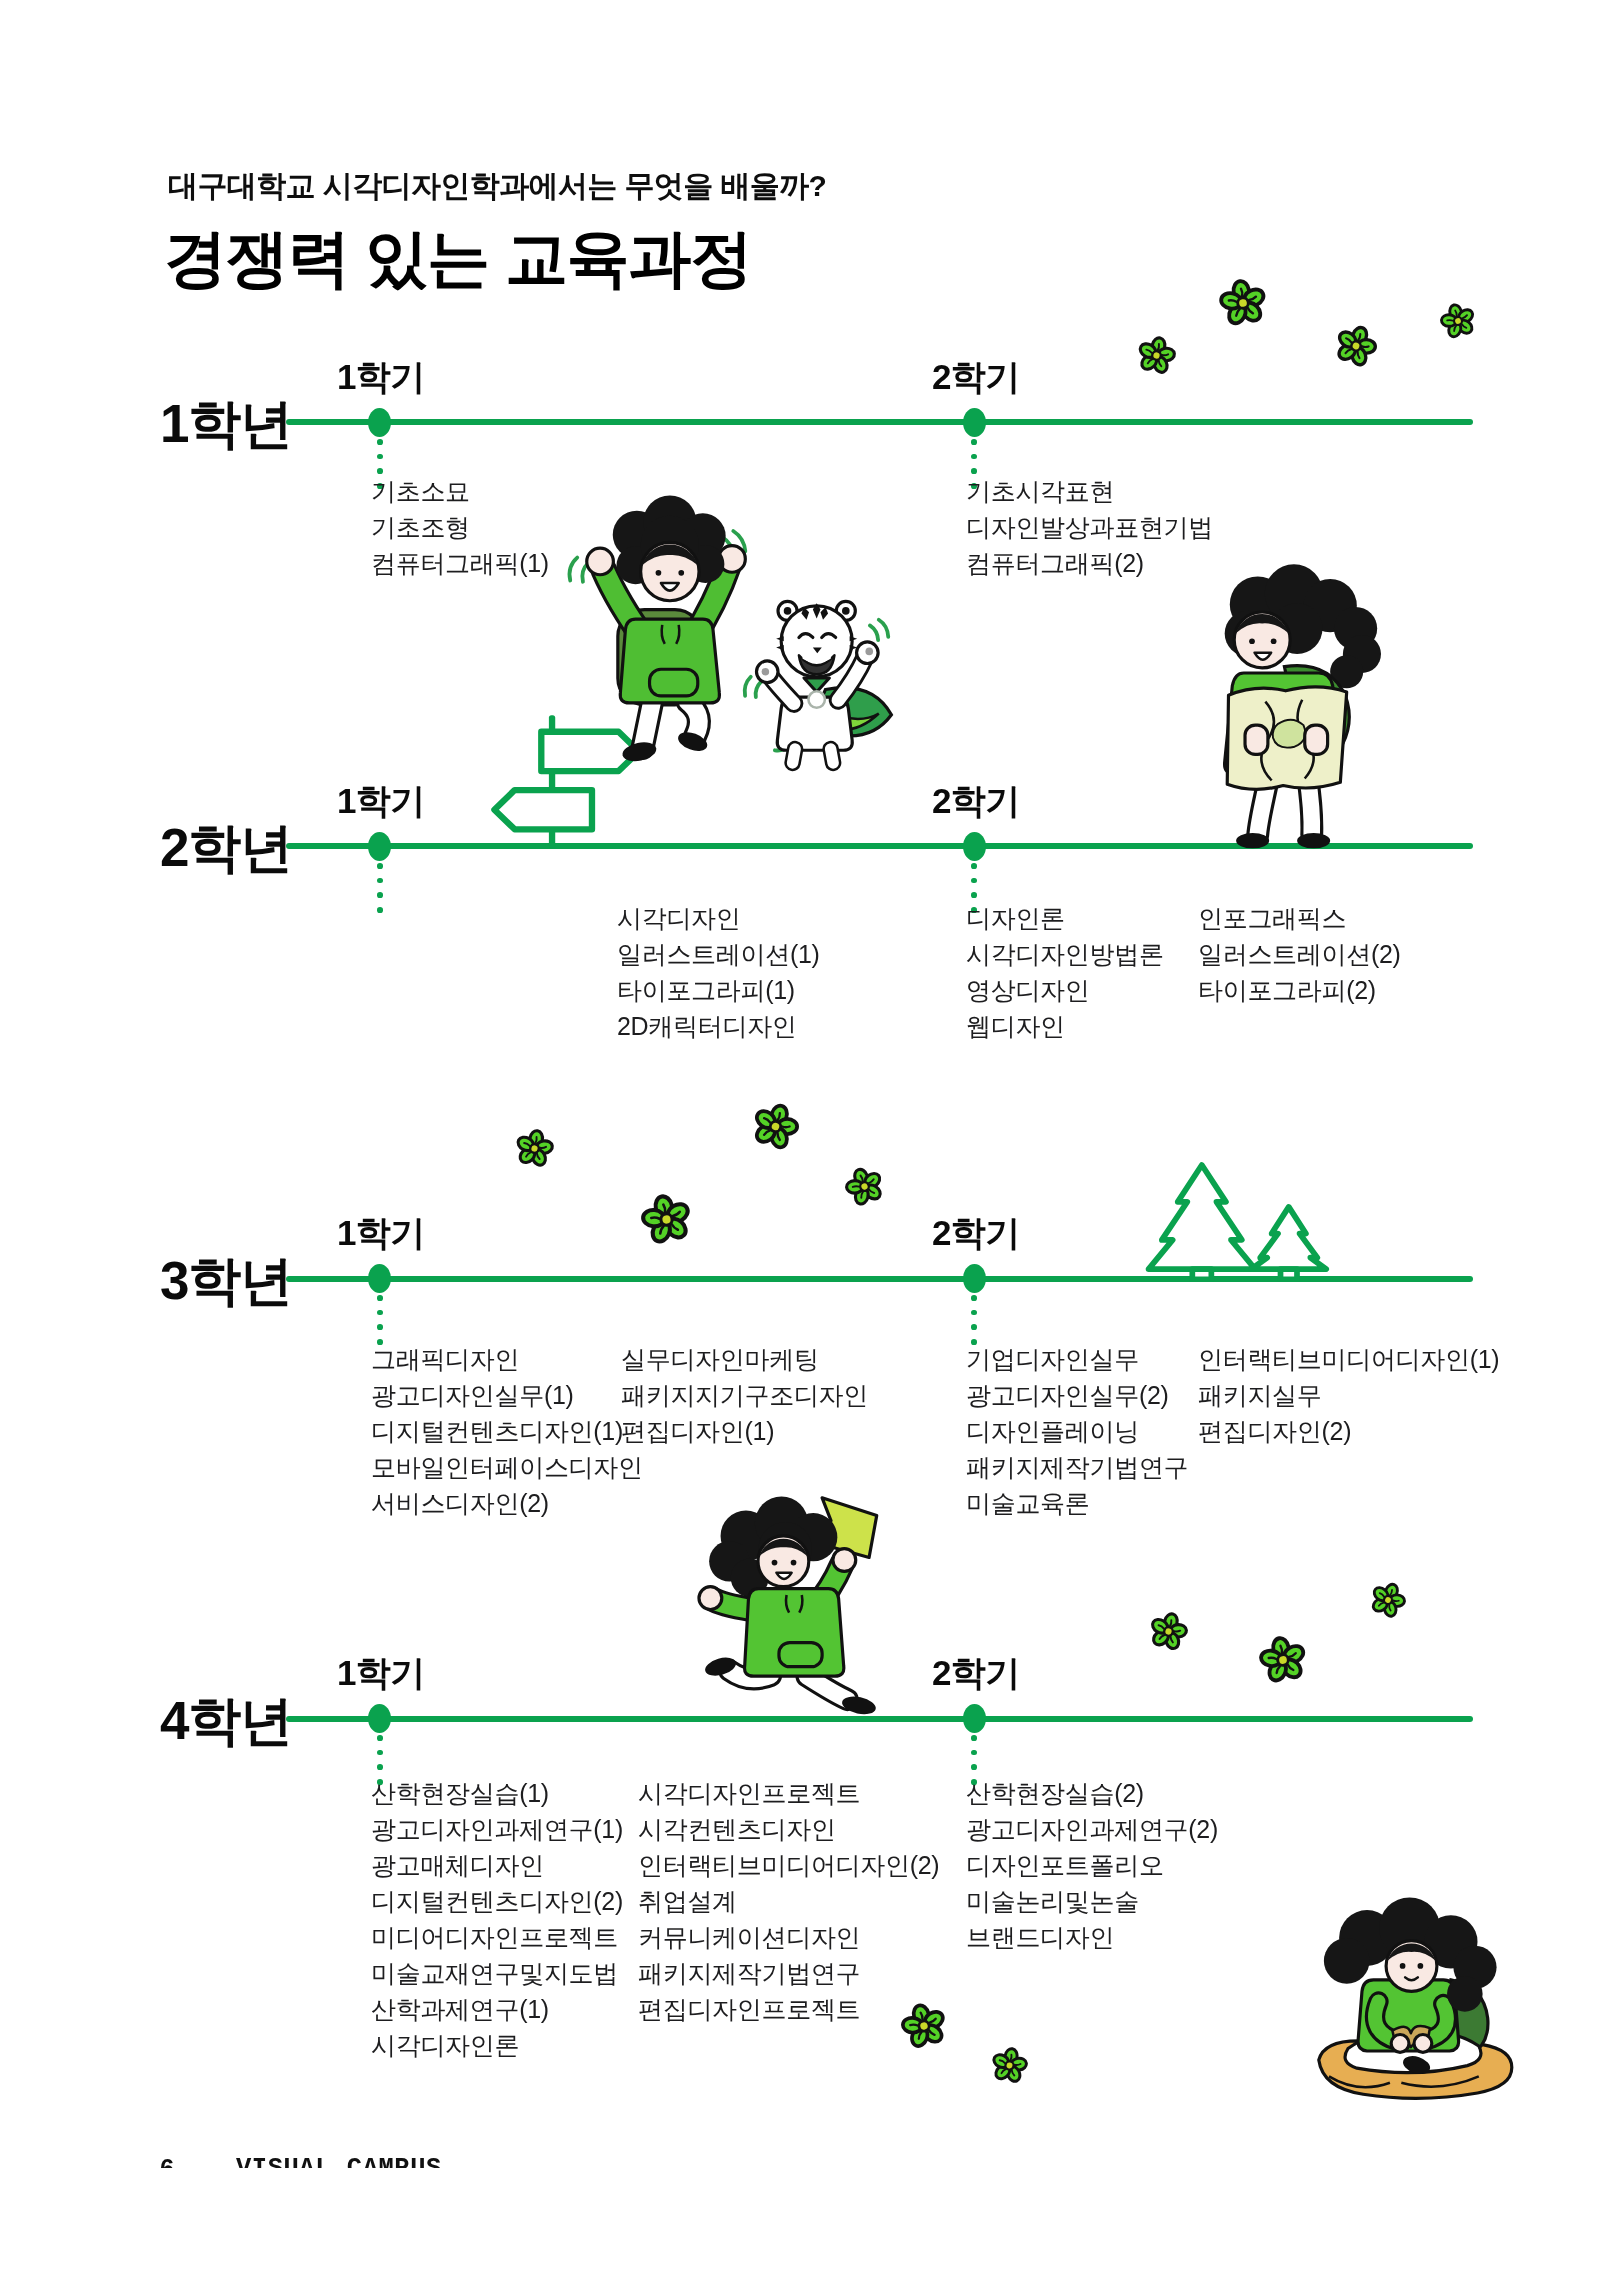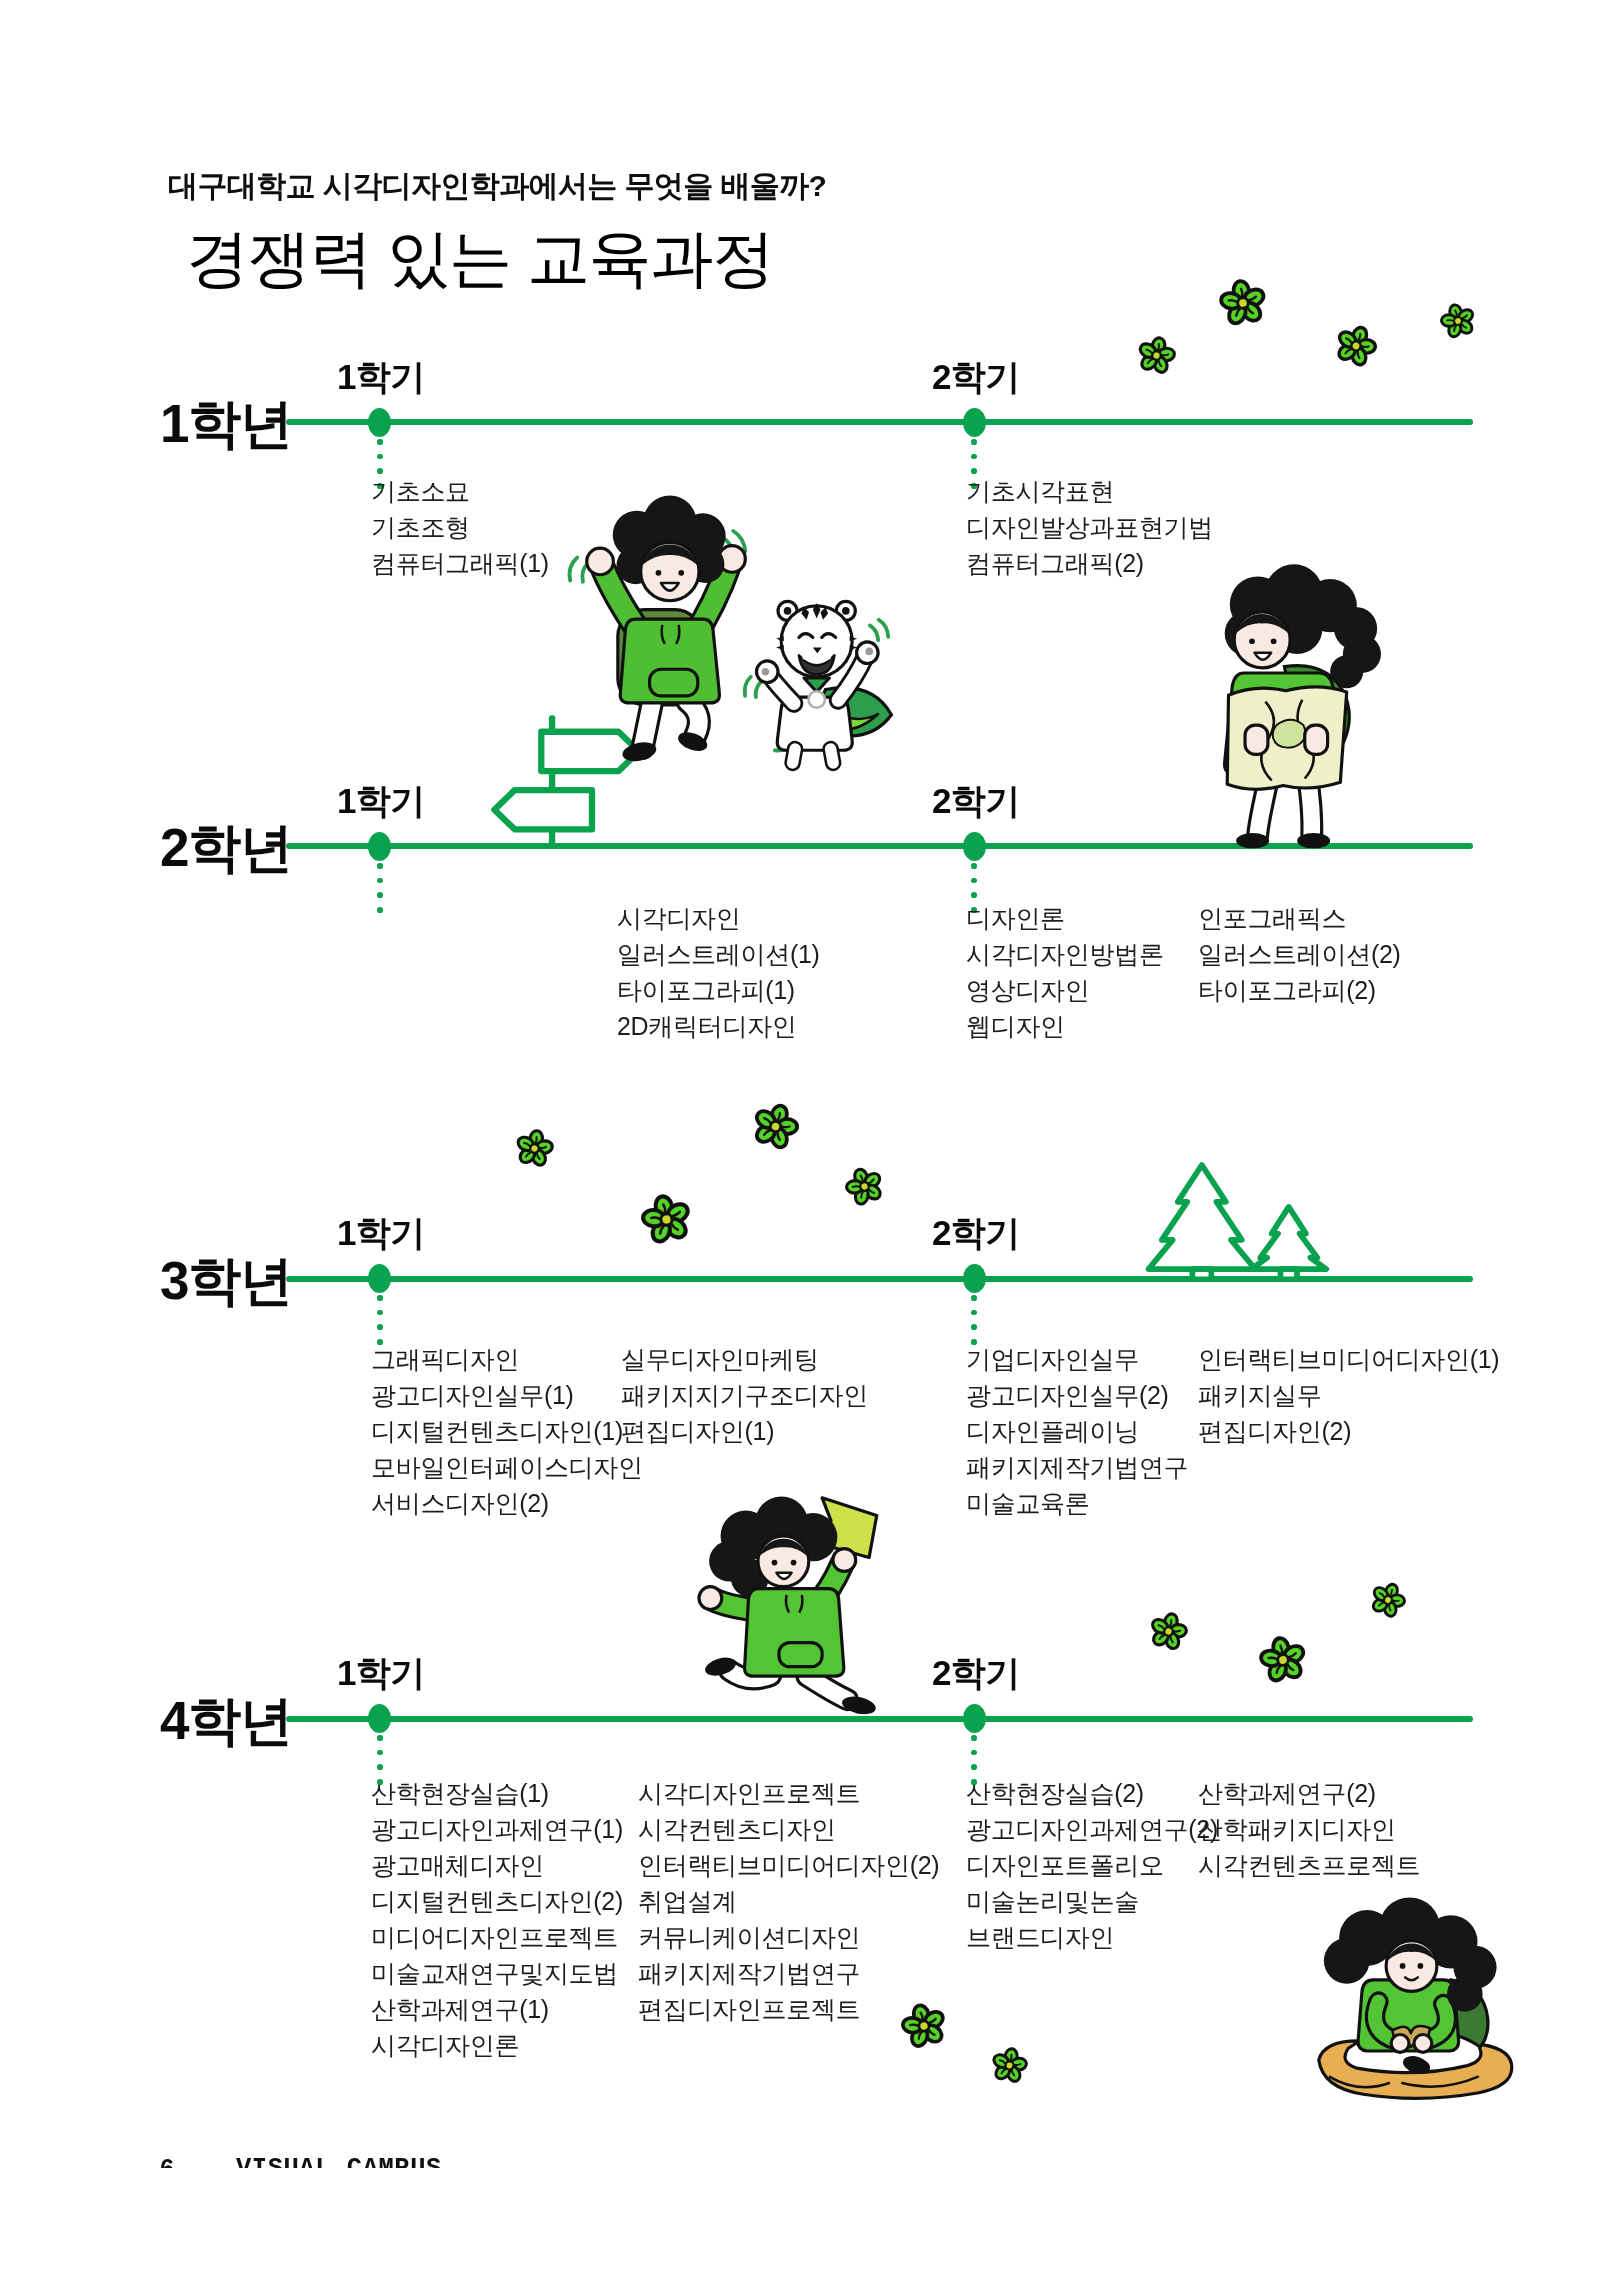--- a/index.html
+++ b/index.html
@@ -1,20 +1,20 @@
 <!DOCTYPE html>
 <html style="font-size:10.2px"><head>
 <meta charset="utf-8">
 <style>
   html,body{margin:0;padding:0;background:#fff;}
   .page{position:relative;width:1620px;height:2168px;background:#fff;overflow:hidden;
         font-family:"Liberation Sans",sans-serif;color:#111;}
   .abs{position:absolute;}
   .subtitle{font-size:30px;font-weight:600;letter-spacing:-0.6px;color:#0e0e0e;}
-  .title{font-size:63px;font-weight:400;letter-spacing:-1.3px;color:#000;margin-left:22px;}
+  .title{font-size:63px;font-weight:700;letter-spacing:-1.3px;color:#000;}
   .year-label{font-size:53px;font-weight:600;letter-spacing:-1.3px;color:#0b0b0b;}
   .sem-label{font-size:35px;font-weight:800;letter-spacing:-0.6px;color:#0b0b0b;}
   .tline{background:#0aa24e;border-radius:3.2px;height:5.7px;}
   .tdot{width:23px;height:29px;border-radius:50%;background:#0aa24e;}
   .leader{display:flex;flex-direction:column;gap:9px;}
   .leader i{width:5.7px;height:5.7px;border-radius:50%;background:#0aa24e;}
   .courses{display:flex;flex-direction:column;}
   .courses .course{font-size:25px;line-height:36px;color:#1d1d1f;letter-spacing:-0.3px;white-space:nowrap;}
   .footer-num{font-size:25.4px;font-weight:700;}
   .footer-brand{font-size:25.4px;font-weight:700;letter-spacing:0.6px;font-family:Liberation Mono, monospace;}
@@ -195,25 +195,20 @@
       <div class="course">커뮤니케이션디자인</div>
       <div class="course">패키지제작기법연구</div>
       <div class="course">편집디자인프로젝트</div>
     </div>
   <div class="abs courses" style="left:966px;top:1775px">
       <div class="course">산학현장실습(2)</div>
       <div class="course">광고디자인과제연구(2)</div>
       <div class="course">디자인포트폴리오</div>
       <div class="course">미술논리및논술</div>
       <div class="course">브랜드디자인</div>
-    </div>
-  <div class="abs courses" style="left:1198px;top:1775px">
-      <div class="course">산학과제연구(2)</div>
-      <div class="course">산학패키지디자인</div>
-      <div class="course">시각컨텐츠프로젝트</div>
     </div>
 
   <svg class="abs" style="left:1137px;top:336px;transform:rotate(12deg)" width="39" height="39" viewBox="0 0 100 100">
       <use href="#flower"></use>
     </svg>
   <svg class="abs" style="left:1219px;top:279px;transform:rotate(-8deg)" width="48" height="48" viewBox="0 0 100 100">
       <use href="#flower"></use>
     </svg>
   <svg class="abs" style="left:1335px;top:325px;transform:rotate(20deg)" width="42" height="42" viewBox="0 0 100 100">
       <use href="#flower"></use>

